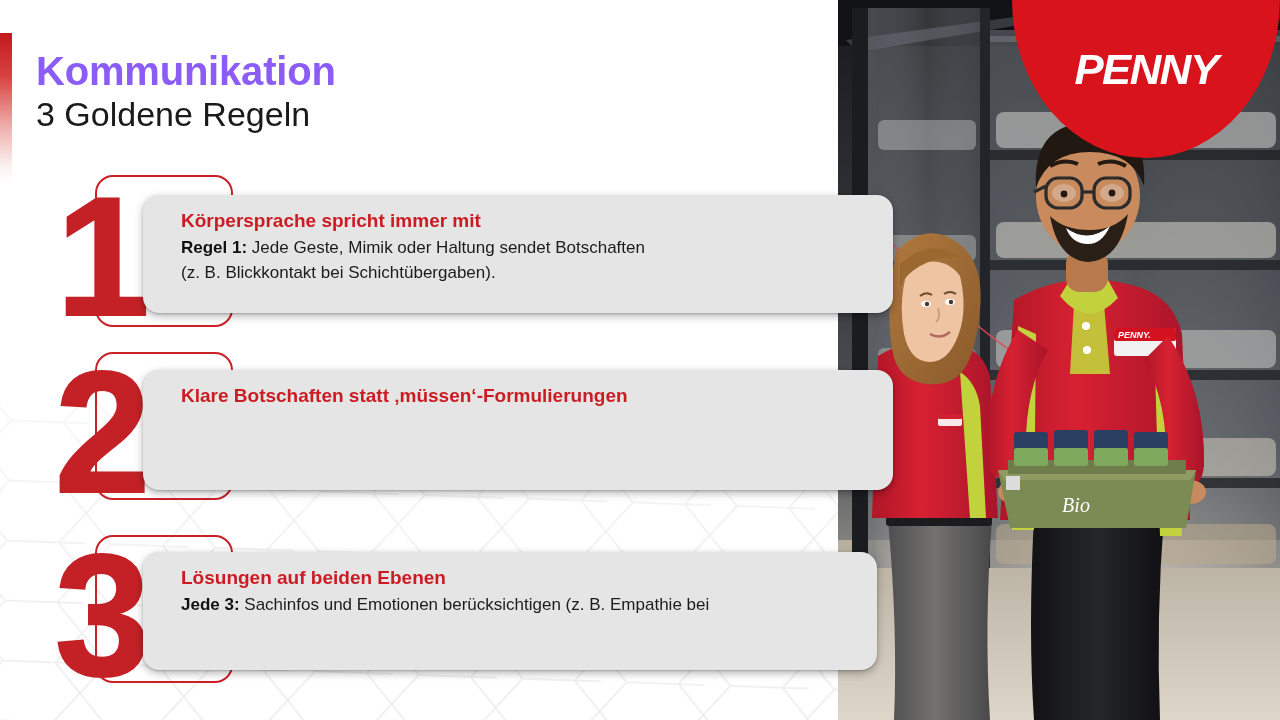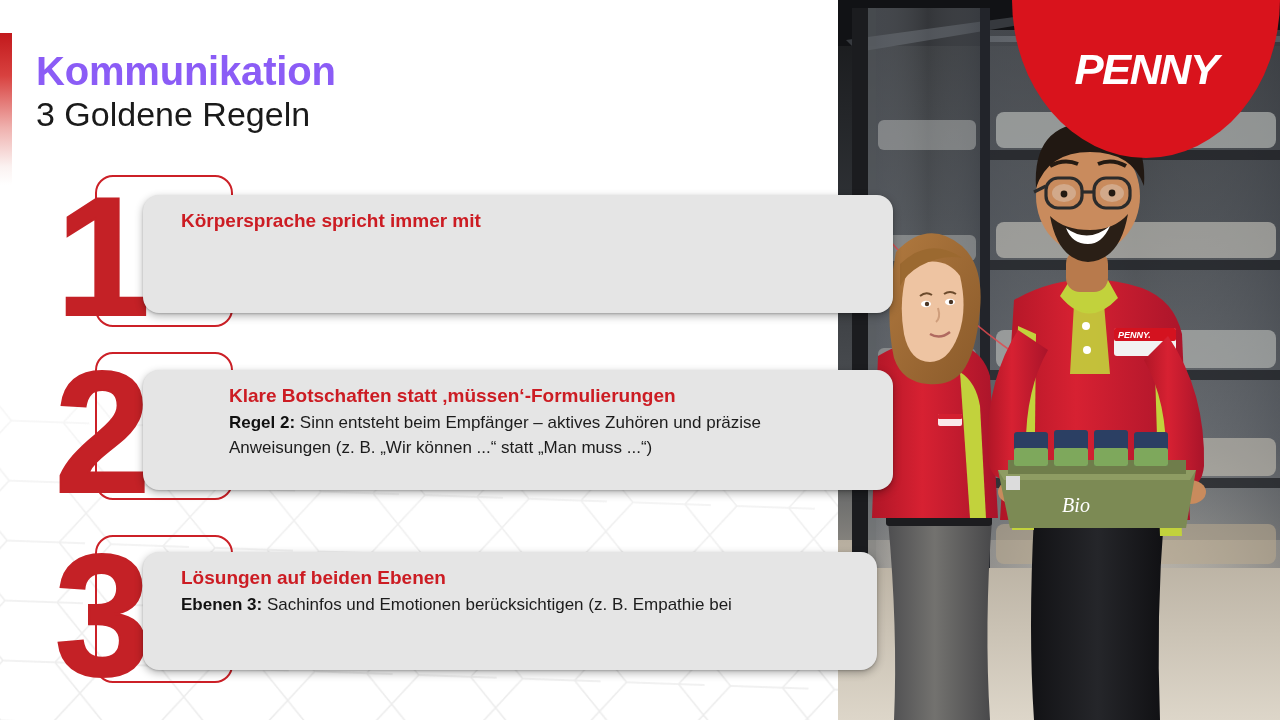--- a/index.html
+++ b/index.html
@@ -128,21 +128,21 @@
   #outline-1 { left: 95px; top: 0px;  width: 138px; height: 152px; }
   #numeral-1 { left: 38px; top: -2px; width: 130px; font-size: 168px; }
   #card-1    { left: 143px; top: 20px; width: 750px; height: 118px; }
   #card-1 .rule-inner { padding: 14px 24px 0 38px; }
 
   
   #group-2 { top: 352px; }
   #outline-2 { left: 95px; top: 0px;  width: 138px; height: 148px; }
   #numeral-2 { left: 35px; top: -6px; width: 135px; font-size: 172px; }
   #card-2    { left: 143px; top: 18px; width: 750px; height: 120px; }
-  #card-2 .rule-inner { padding: 14px 18px 0 38px; margin-left: 48px; }
+  #card-2 .rule-inner { padding: 14px 18px 0 38px; }
 
   
   #group-3 { top: 535px; }
   #outline-3 { left: 95px; top: 0px;  width: 138px; height: 148px; }
   #numeral-3 { left: 35px; top: -6px; width: 135px; font-size: 172px; }
   #card-3    { left: 143px; top: 17px; width: 734px; height: 118px; }
   #card-3 .rule-inner { padding: 14px 18px 0 38px; }
 </style>
 </head>
 <body>
@@ -364,44 +364,44 @@
     <div id="penny-wordmark">PENNY</div>
 
   </div>
 
   <div class="rule-group" id="group-1">
     <div class="rule-outline" id="outline-1"></div>
     <div class="rule-numeral" id="numeral-1">1</div>
     <div class="rule-card" id="card-1">
       <div class="rule-inner">
         <div class="rule-heading">Körpersprache spricht immer mit</div>
+        <div class="rule-body">
+          <div><b>Regel 1:</b><span> Jede Geste, Mimik oder Haltung sendet Botschaften</span></div>
+          <div>(z. B. Blickkontakt bei Schichtübergaben).</div>
+        </div>
       </div>
     </div>
   </div>
 
   <div class="rule-group" id="group-2">
     <div class="rule-outline" id="outline-2"></div>
     <div class="rule-numeral" id="numeral-2">2</div>
     <div class="rule-card" id="card-2">
       <div class="rule-inner">
         <div class="rule-heading">Klare Botschaften statt ‚müssen‘-Formulierungen</div>
-        <div class="rule-body">
-          <div><b>Regel 2:</b><span> Sinn entsteht beim Empfänger – aktives Zuhören und präzise</span></div>
-          <div>Anweisungen (z. B. „Wir können ...“ statt „Man muss ...“)</div>
-        </div>
       </div>
     </div>
   </div>
 
   <div class="rule-group" id="group-3">
     <div class="rule-outline" id="outline-3"></div>
     <div class="rule-numeral" id="numeral-3">3</div>
     <div class="rule-card" id="card-3">
       <div class="rule-inner">
         <div class="rule-heading">Lösungen auf beiden Ebenen</div>
         <div class="rule-body">
-          <div><b>Ebenen 3:</b><span> Sachinfos und Emotionen berücksichtigen (z. B. Empathie bei</span></div>
+          <div><b>Jede 3:</b><span> Sachinfos und Emotionen berücksichtigen (z. B. Empathie bei</span></div>
         </div>
       </div>
     </div>
   </div>
 
 </div>
 
 </body></html>

